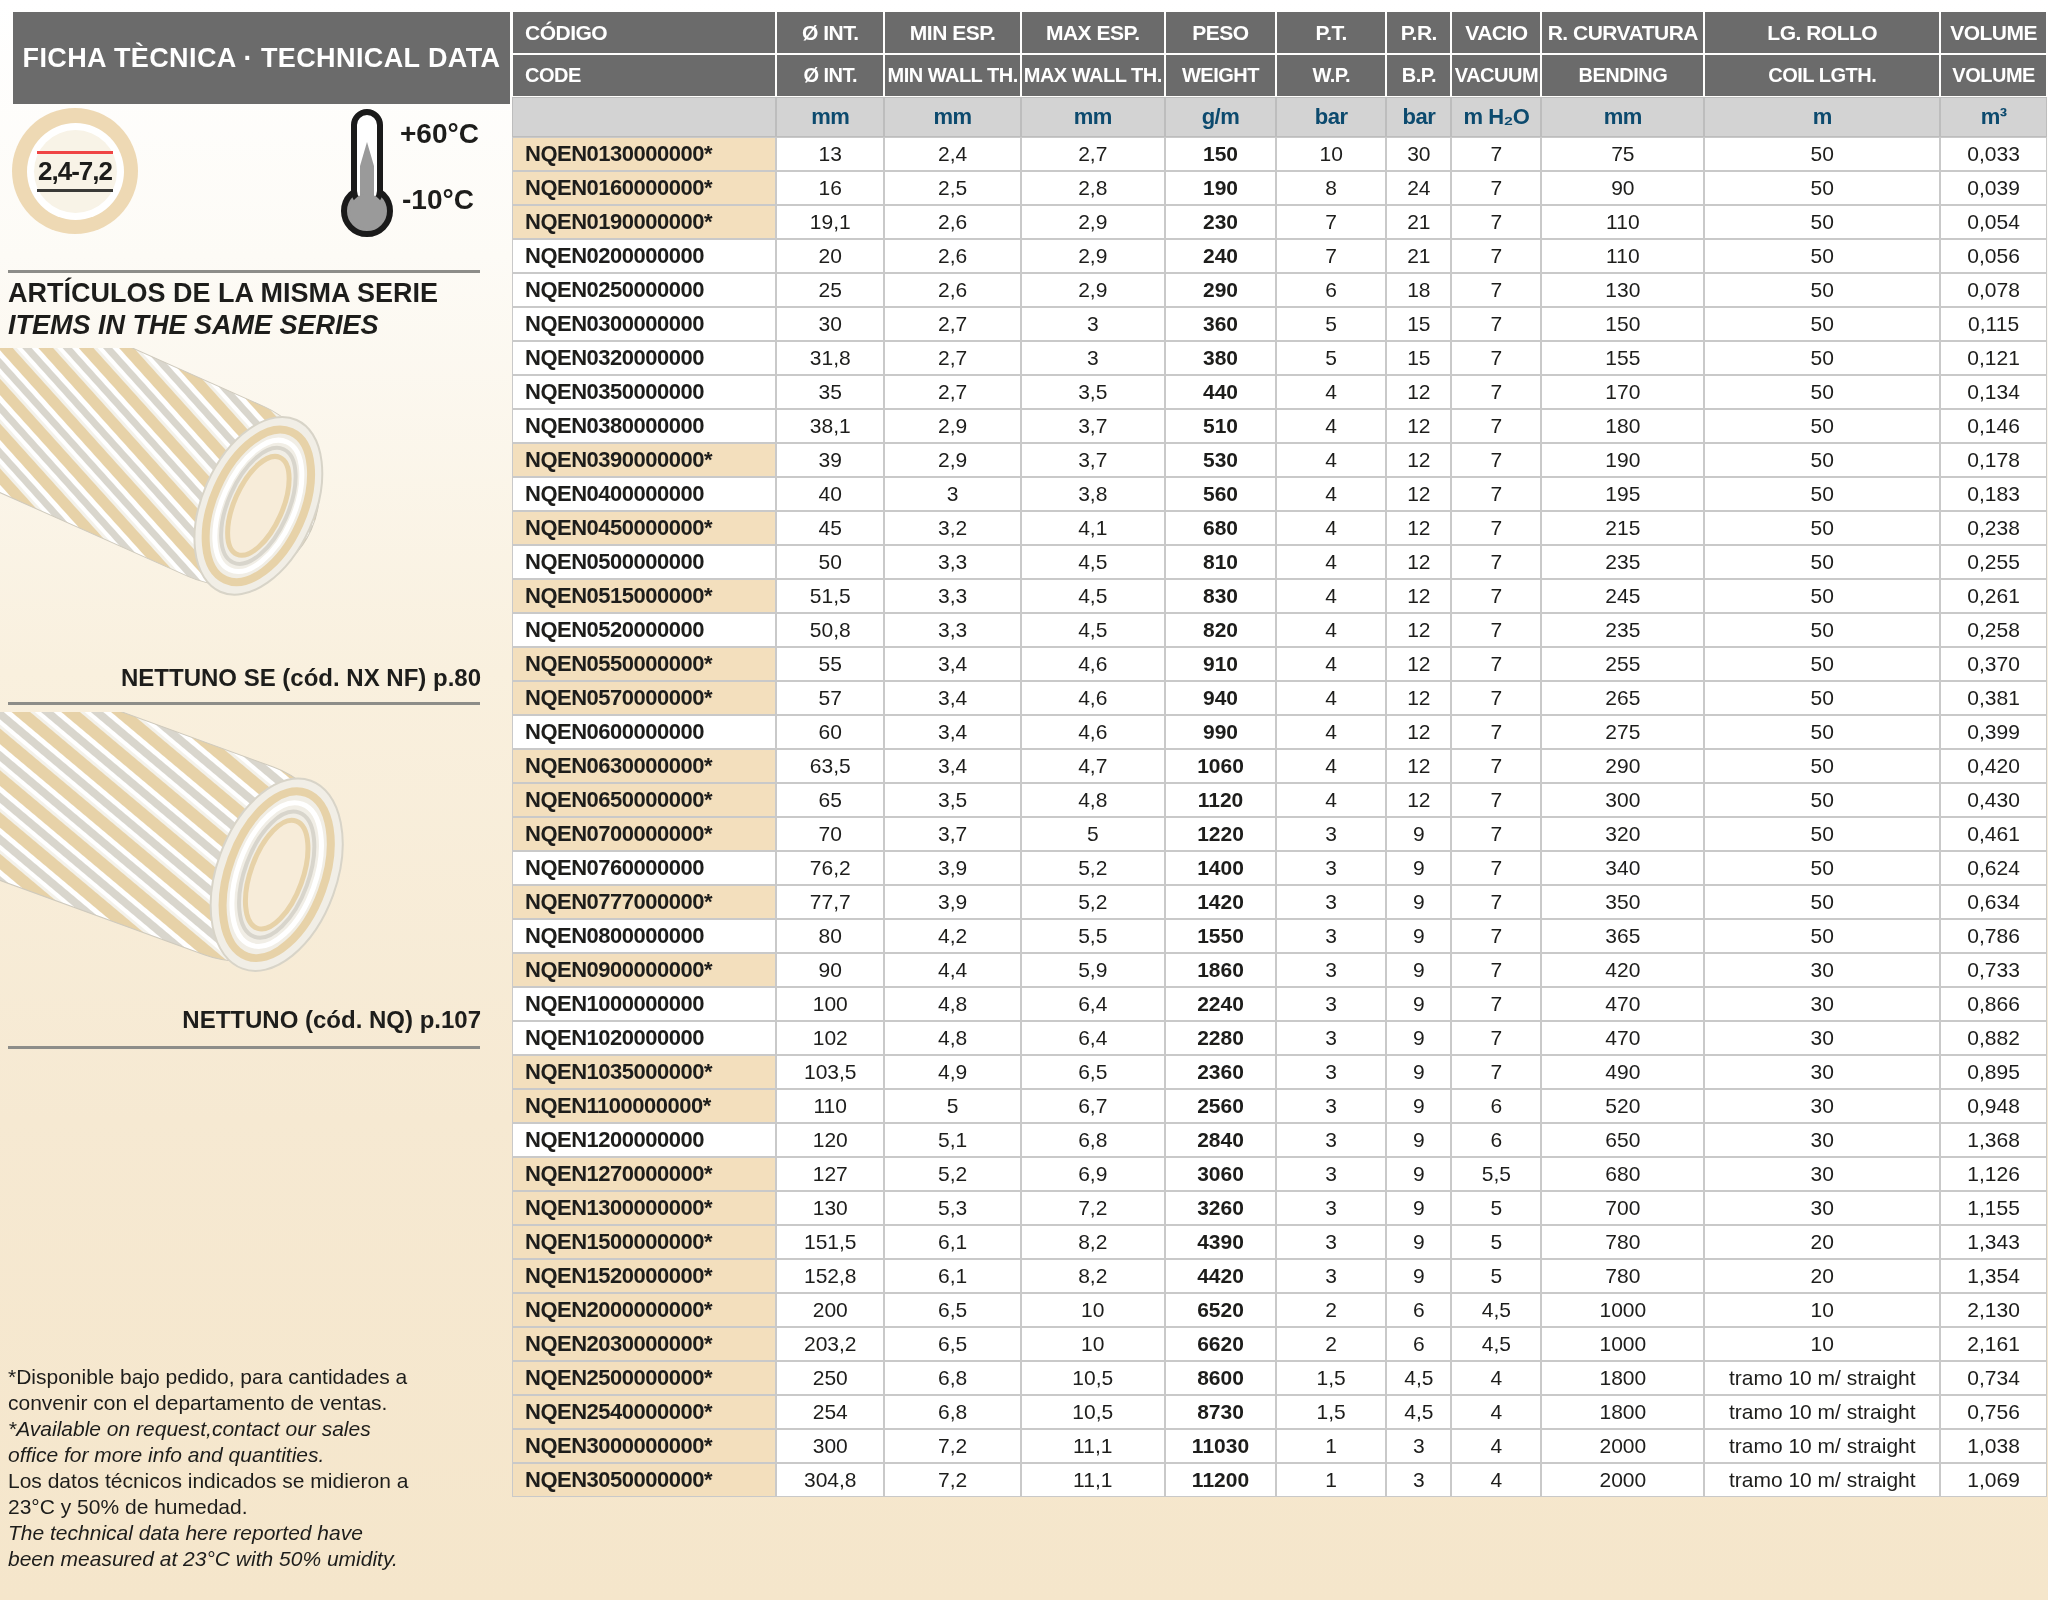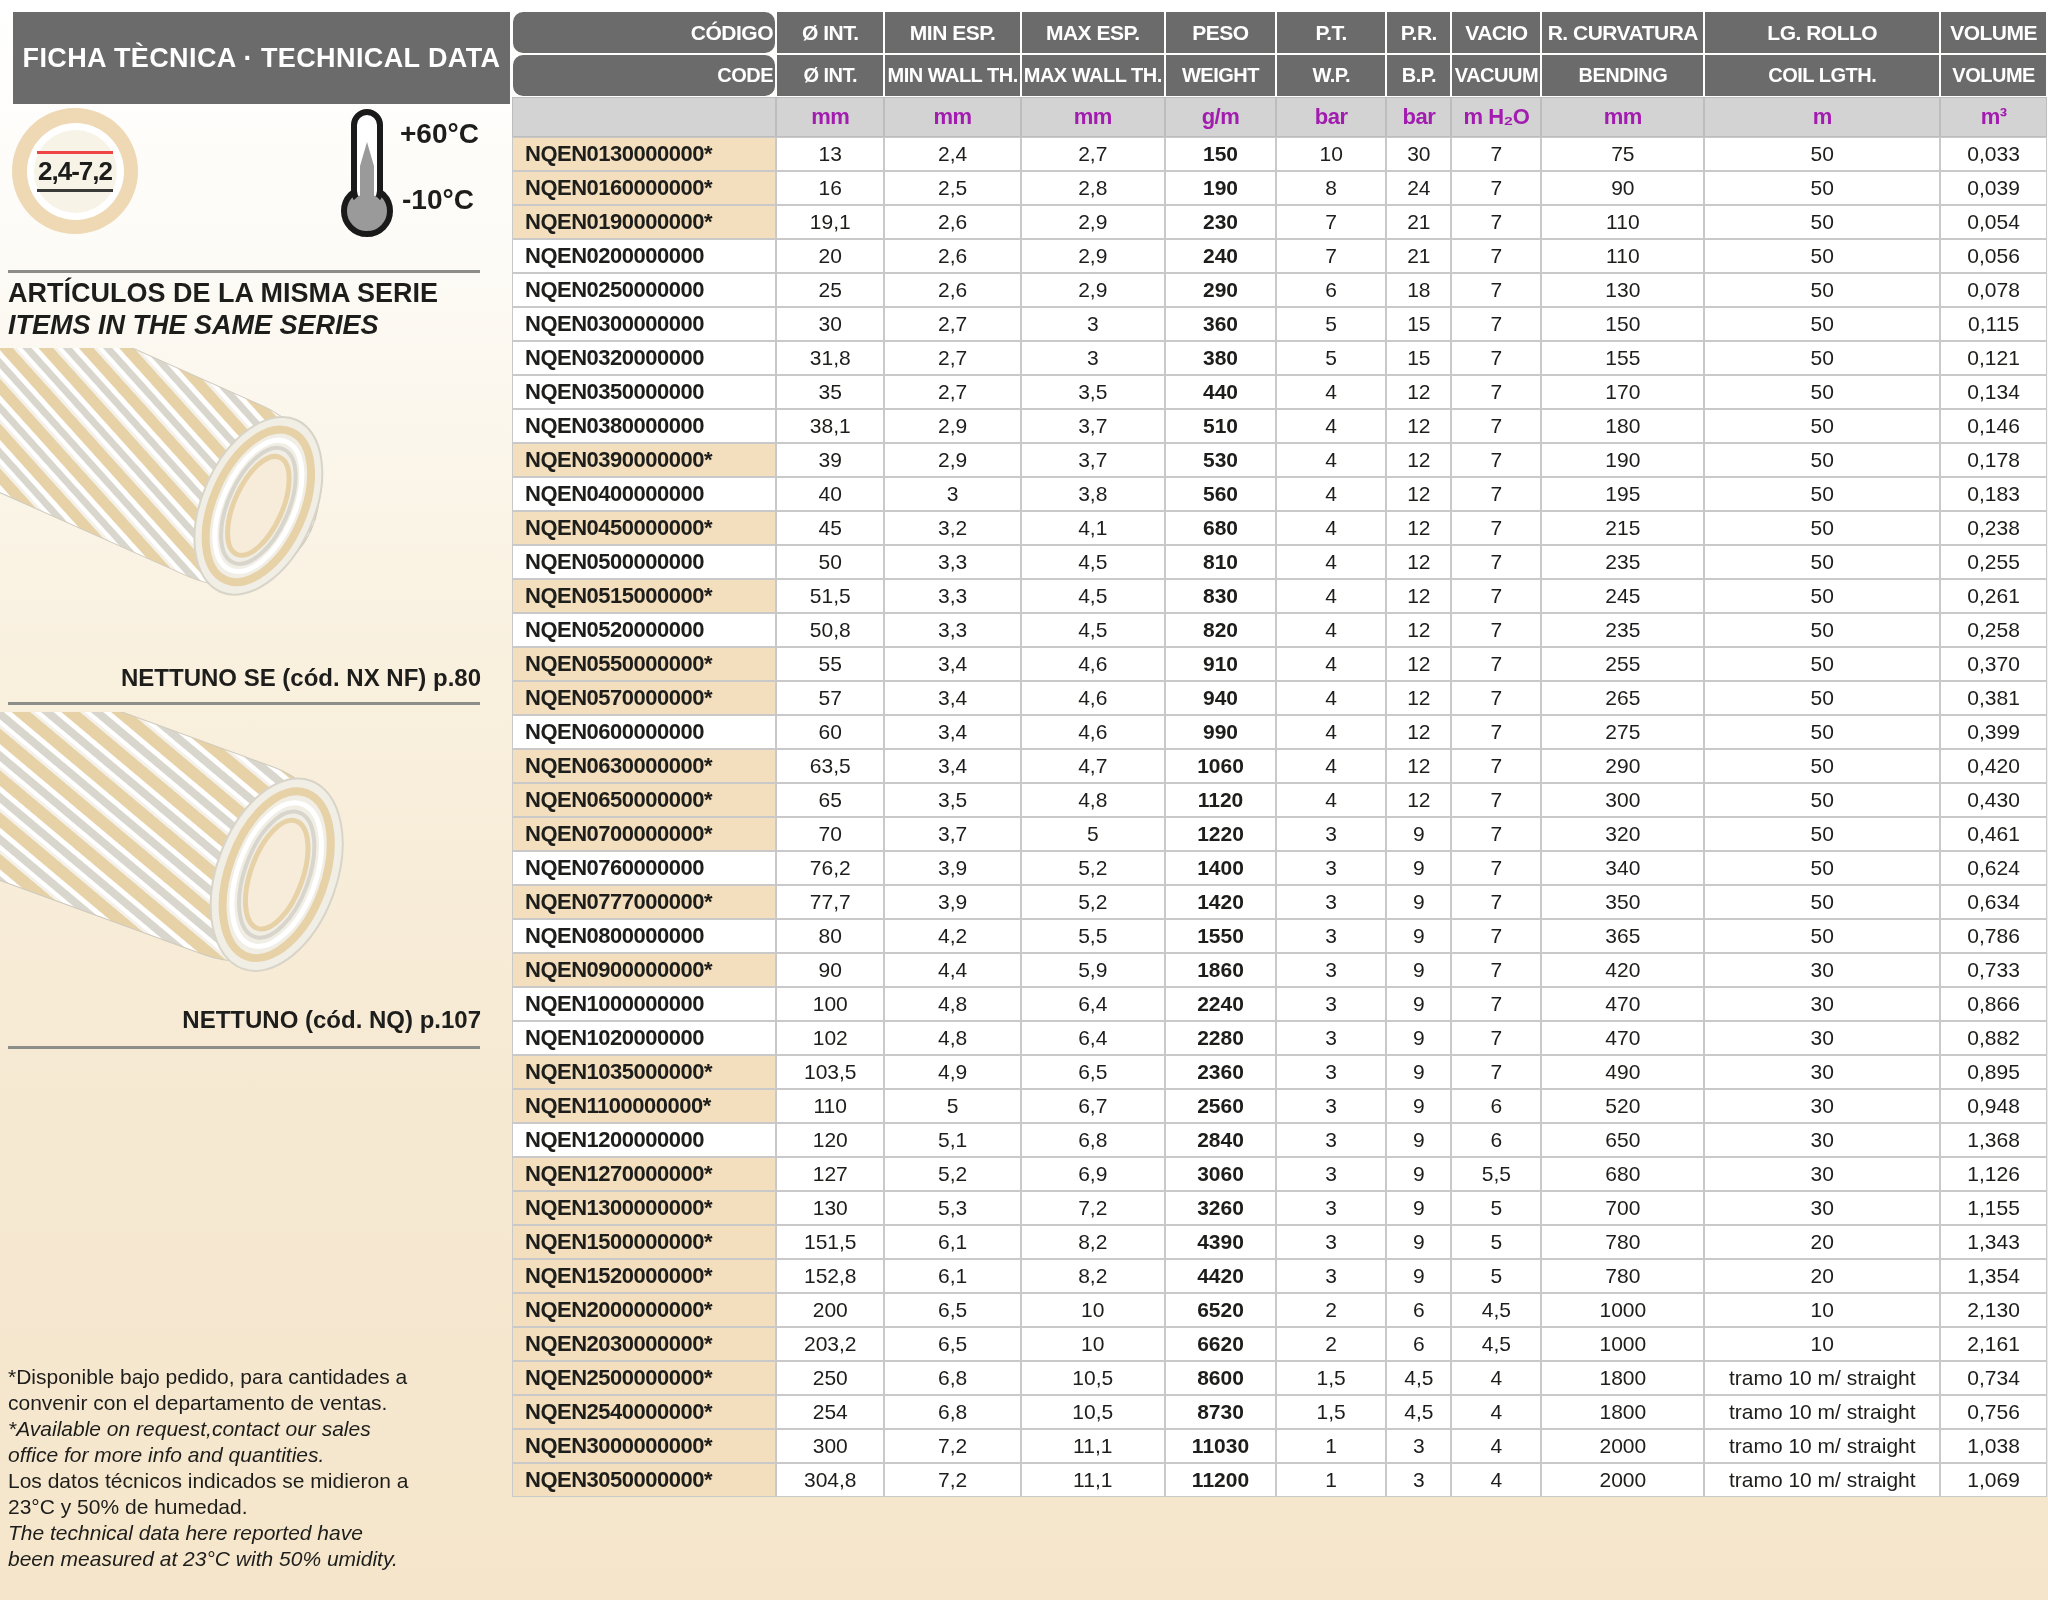--- a/index.html
+++ b/index.html
@@ -48,23 +48,23 @@
   .spec-table {
     position:absolute; left:511px; top:10px;
     border-collapse:separate; border-spacing:2px; table-layout:fixed;
   }
   .spec-table th, .spec-table td { overflow:hidden; white-space:nowrap; }
   .spec-table th {
     background:#6b6b6b; color:#ffffff; font-weight:bold; text-align:center;
     height:41px; font-size:20px; letter-spacing:-0.5px; padding:0 2px;
   }
   .spec-table th.h1 { font-size:21px; }
-  .spec-table th.col-code { text-align:right; padding-left:12px;border-radius:10px; }
+  .spec-table th.col-code { text-align:left; padding-left:12px; }
   .spec-table .units th {
-    background:#d3d3d3; color:#a21caf; height:38px; font-size:22px;
+    background:#d3d3d3; color:#0c4a6e; height:38px; font-size:22px;
     box-shadow:0 0 0 1px #bdbdbd;
   }
   .spec-table td {
     background:#ffffff; text-align:center; height:32px; font-size:21px;
     box-shadow:0 0 0 1px #c9c9c9; padding:0 2px;
   }
   .spec-table td.code { text-align:left; font-weight:bold; padding-left:12px; font-size:22px; letter-spacing:-0.5px; }
   .spec-table td.hl { background:#f3dfbd; }
   .spec-table td.weight { font-weight:bold; }
 </style>

